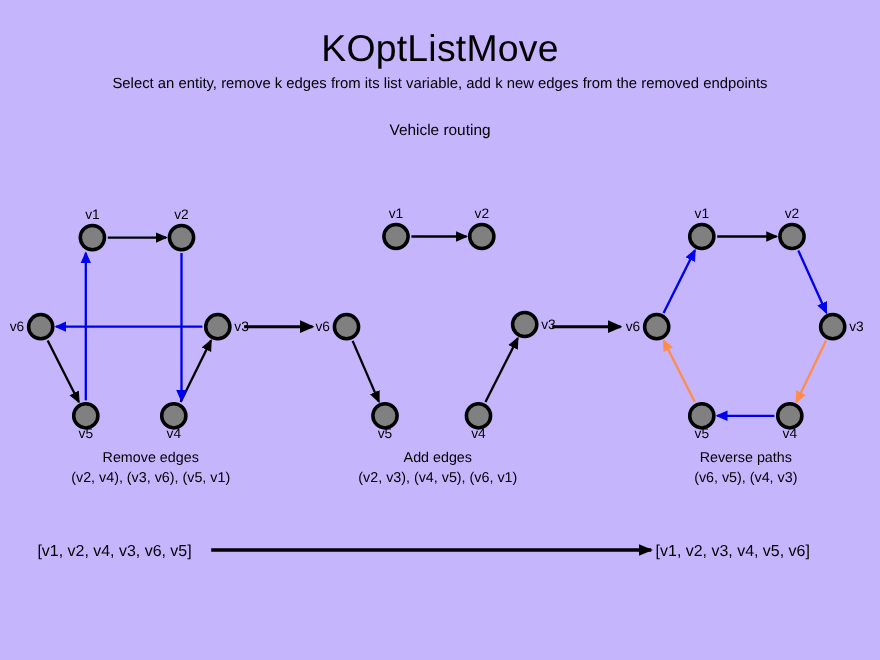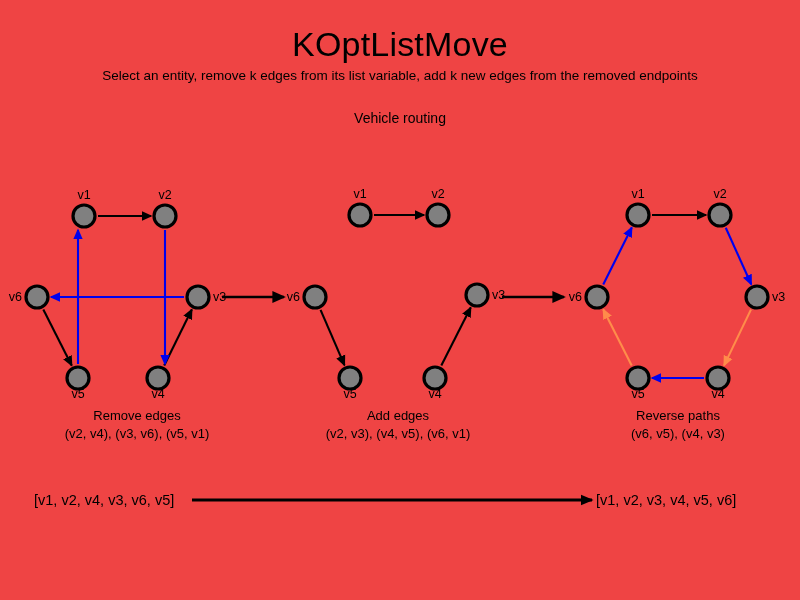--- a/index.html
+++ b/index.html
@@ -4,21 +4,21 @@
 <style>
   html, body {
     margin: 0;
     padding: 0;
     background: #ffffff;
   }
   #page {
     position: relative;
     width: 800px;
     height: 600px;
-    background: #ef4444;
+    background: #c4b5fd;
     overflow: hidden;
     font-family: "Liberation Sans", sans-serif;
     color: #000000;
   }
   #title {
     position: absolute;
     left: 0;
     top: 25px;
     width: 800px;
     text-align: center;

